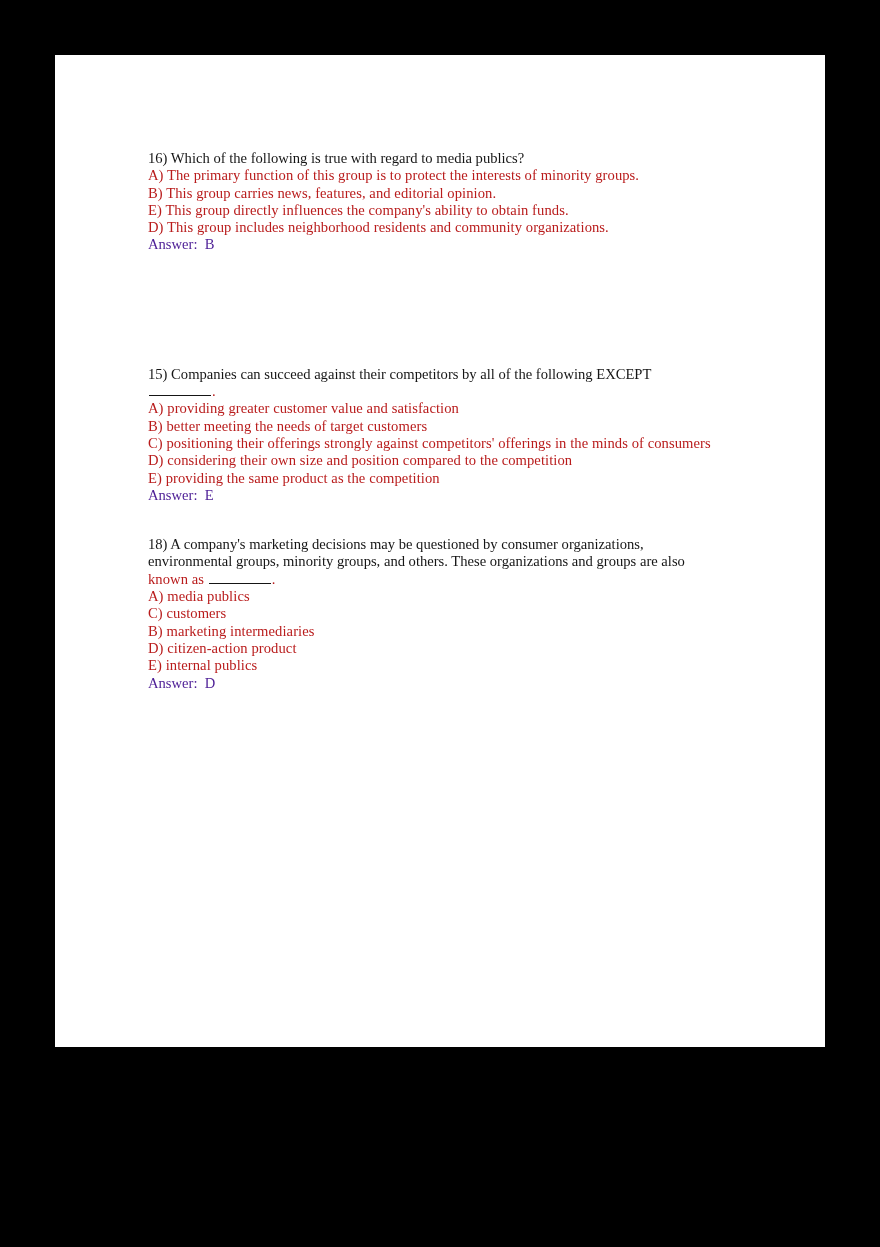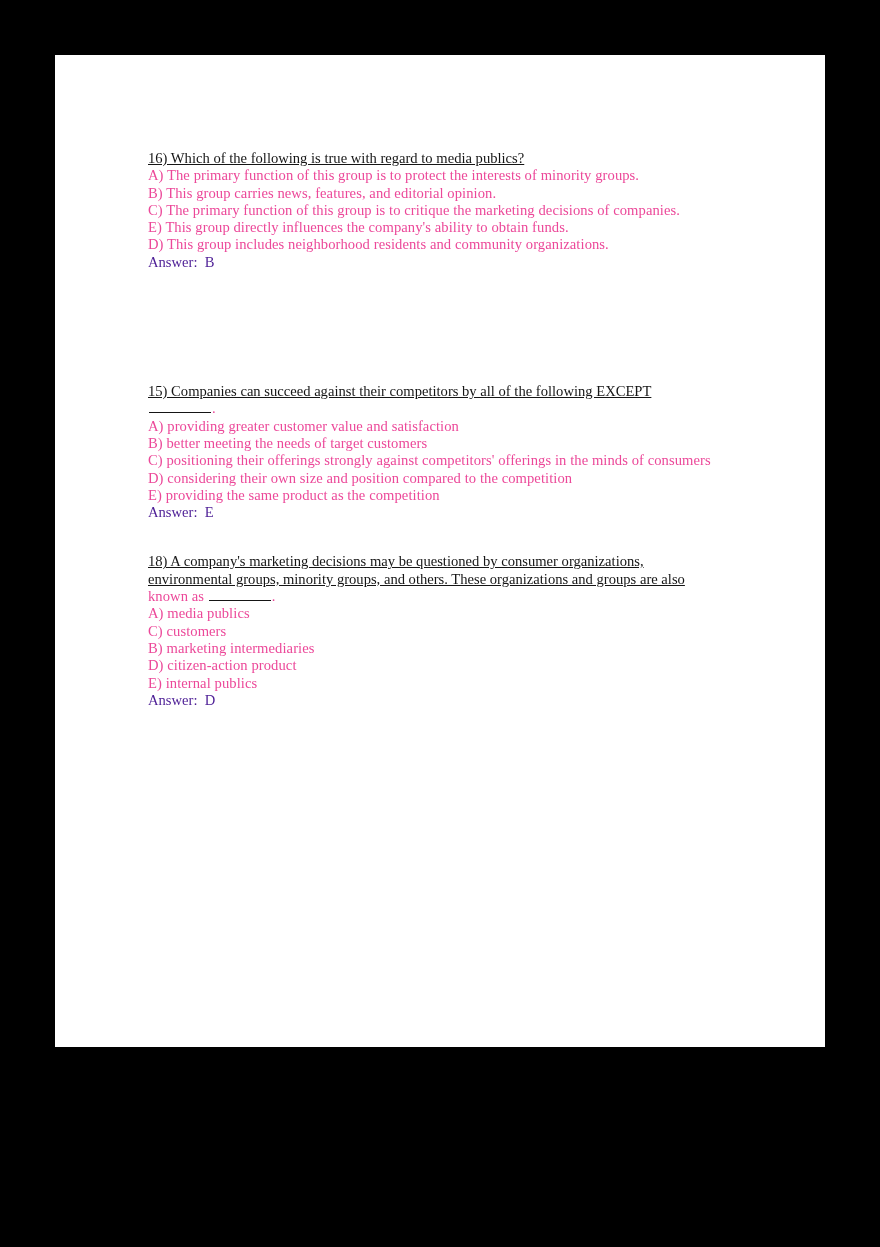--- a/index.html
+++ b/index.html
@@ -33,32 +33,31 @@
   }
 
   .question-block {
     margin: 0;
     padding: 0;
   }
 
   .q-line {
     font-size: 14.6px;
     line-height: 17.3px;
-    color: #ec4899;
+    color: #b91c1c;
     white-space: pre-wrap;
     letter-spacing: 0.005em;
     margin: 0;
   }
 
   .q-stem {
     font-size: 14.6px;
     line-height: 17.3px;
     color: #151515;
     margin: 0;
-    text-decoration: underline;
   }
 
   .answer-line {
     font-size: 14.6px;
     line-height: 17.3px;
     color: #4c1d95;
     white-space: pre;
     margin: 0;
   }
 
@@ -78,21 +77,20 @@
 </head>
 <body>
 
 <div id="page-sheet">
   <div id="content-area">
 
     <div class="question-block">
       <div class="q-stem">16) Which of the following is true with regard to media publics?</div>
       <div class="q-line">A) The primary function of this group is to protect the interests of minority groups.</div>
       <div class="q-line">B) This group carries news, features, and editorial opinion.</div>
-      <div class="q-line">C) The primary function of this group is to critique the marketing decisions of companies.</div>
       <div class="q-line">E) This group directly influences the company's ability to obtain funds.</div>
       <div class="q-line">D) This group includes neighborhood residents and community organizations.</div>
       <div class="answer-line">Answer:  B</div>
     </div>
 
     <div class="gap-large"></div>
 
     <div class="question-block">
       <div class="q-stem">15) Companies can succeed against their competitors by all of the following EXCEPT</div>
       <div class="q-line"><span class="blank-rule"></span><span>.</span></div>

